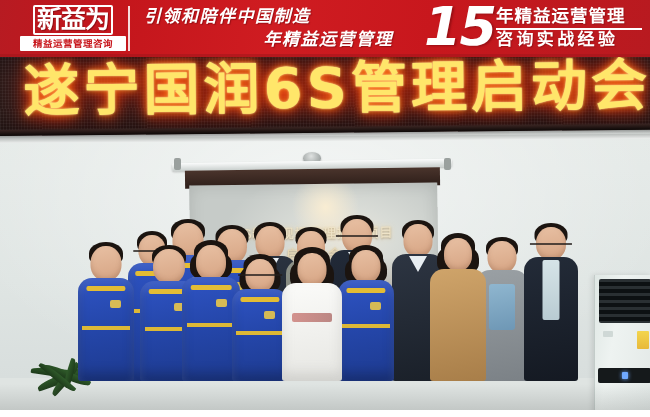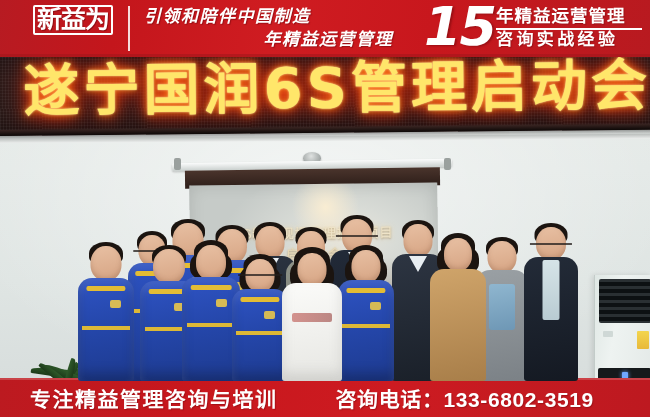--- a/index.html
+++ b/index.html
@@ -365,20 +365,21 @@
 <body>
 
 <div id="stage">
 
   <div class="header-bar">
 
     <div class="logo-block">
       <div class="logo-main">
         <span class="lm-box">新益为</span>
       </div>
+      <div class="logo-sub">精益运营管理咨询</div>
     </div>
 
     <div class="logo-divider"></div>
 
     <div class="slogan">
       <div class="slogan-line l1">引领和陪伴中国制造</div>
       <div class="slogan-line l2">年精益运营管理</div>
     </div>
 
     <div class="years-block">
@@ -566,18 +567,14 @@
       <div class="body uniform" style="top:35px;width:56px;height:101px;">
         <div class="collar-y"></div>
         <div class="stripe-y" style="top:44px;"></div>
         <div class="badge-y"></div>
       </div>
     </div>
 
     <div style="position:absolute;left:0;bottom:0;width:650px;height:26px;background:linear-gradient(180deg,rgba(120,125,122,0),rgba(95,100,98,.22));"></div>
   </div>
 
-  <div class="footer-bar">
-    <div class="footer-slogan">专注精益管理咨询与培训</div>
-    <div class="footer-phone">咨询电话：133-6802-3519</div>
-  </div>
 
 </div>
 
 </body></html>

